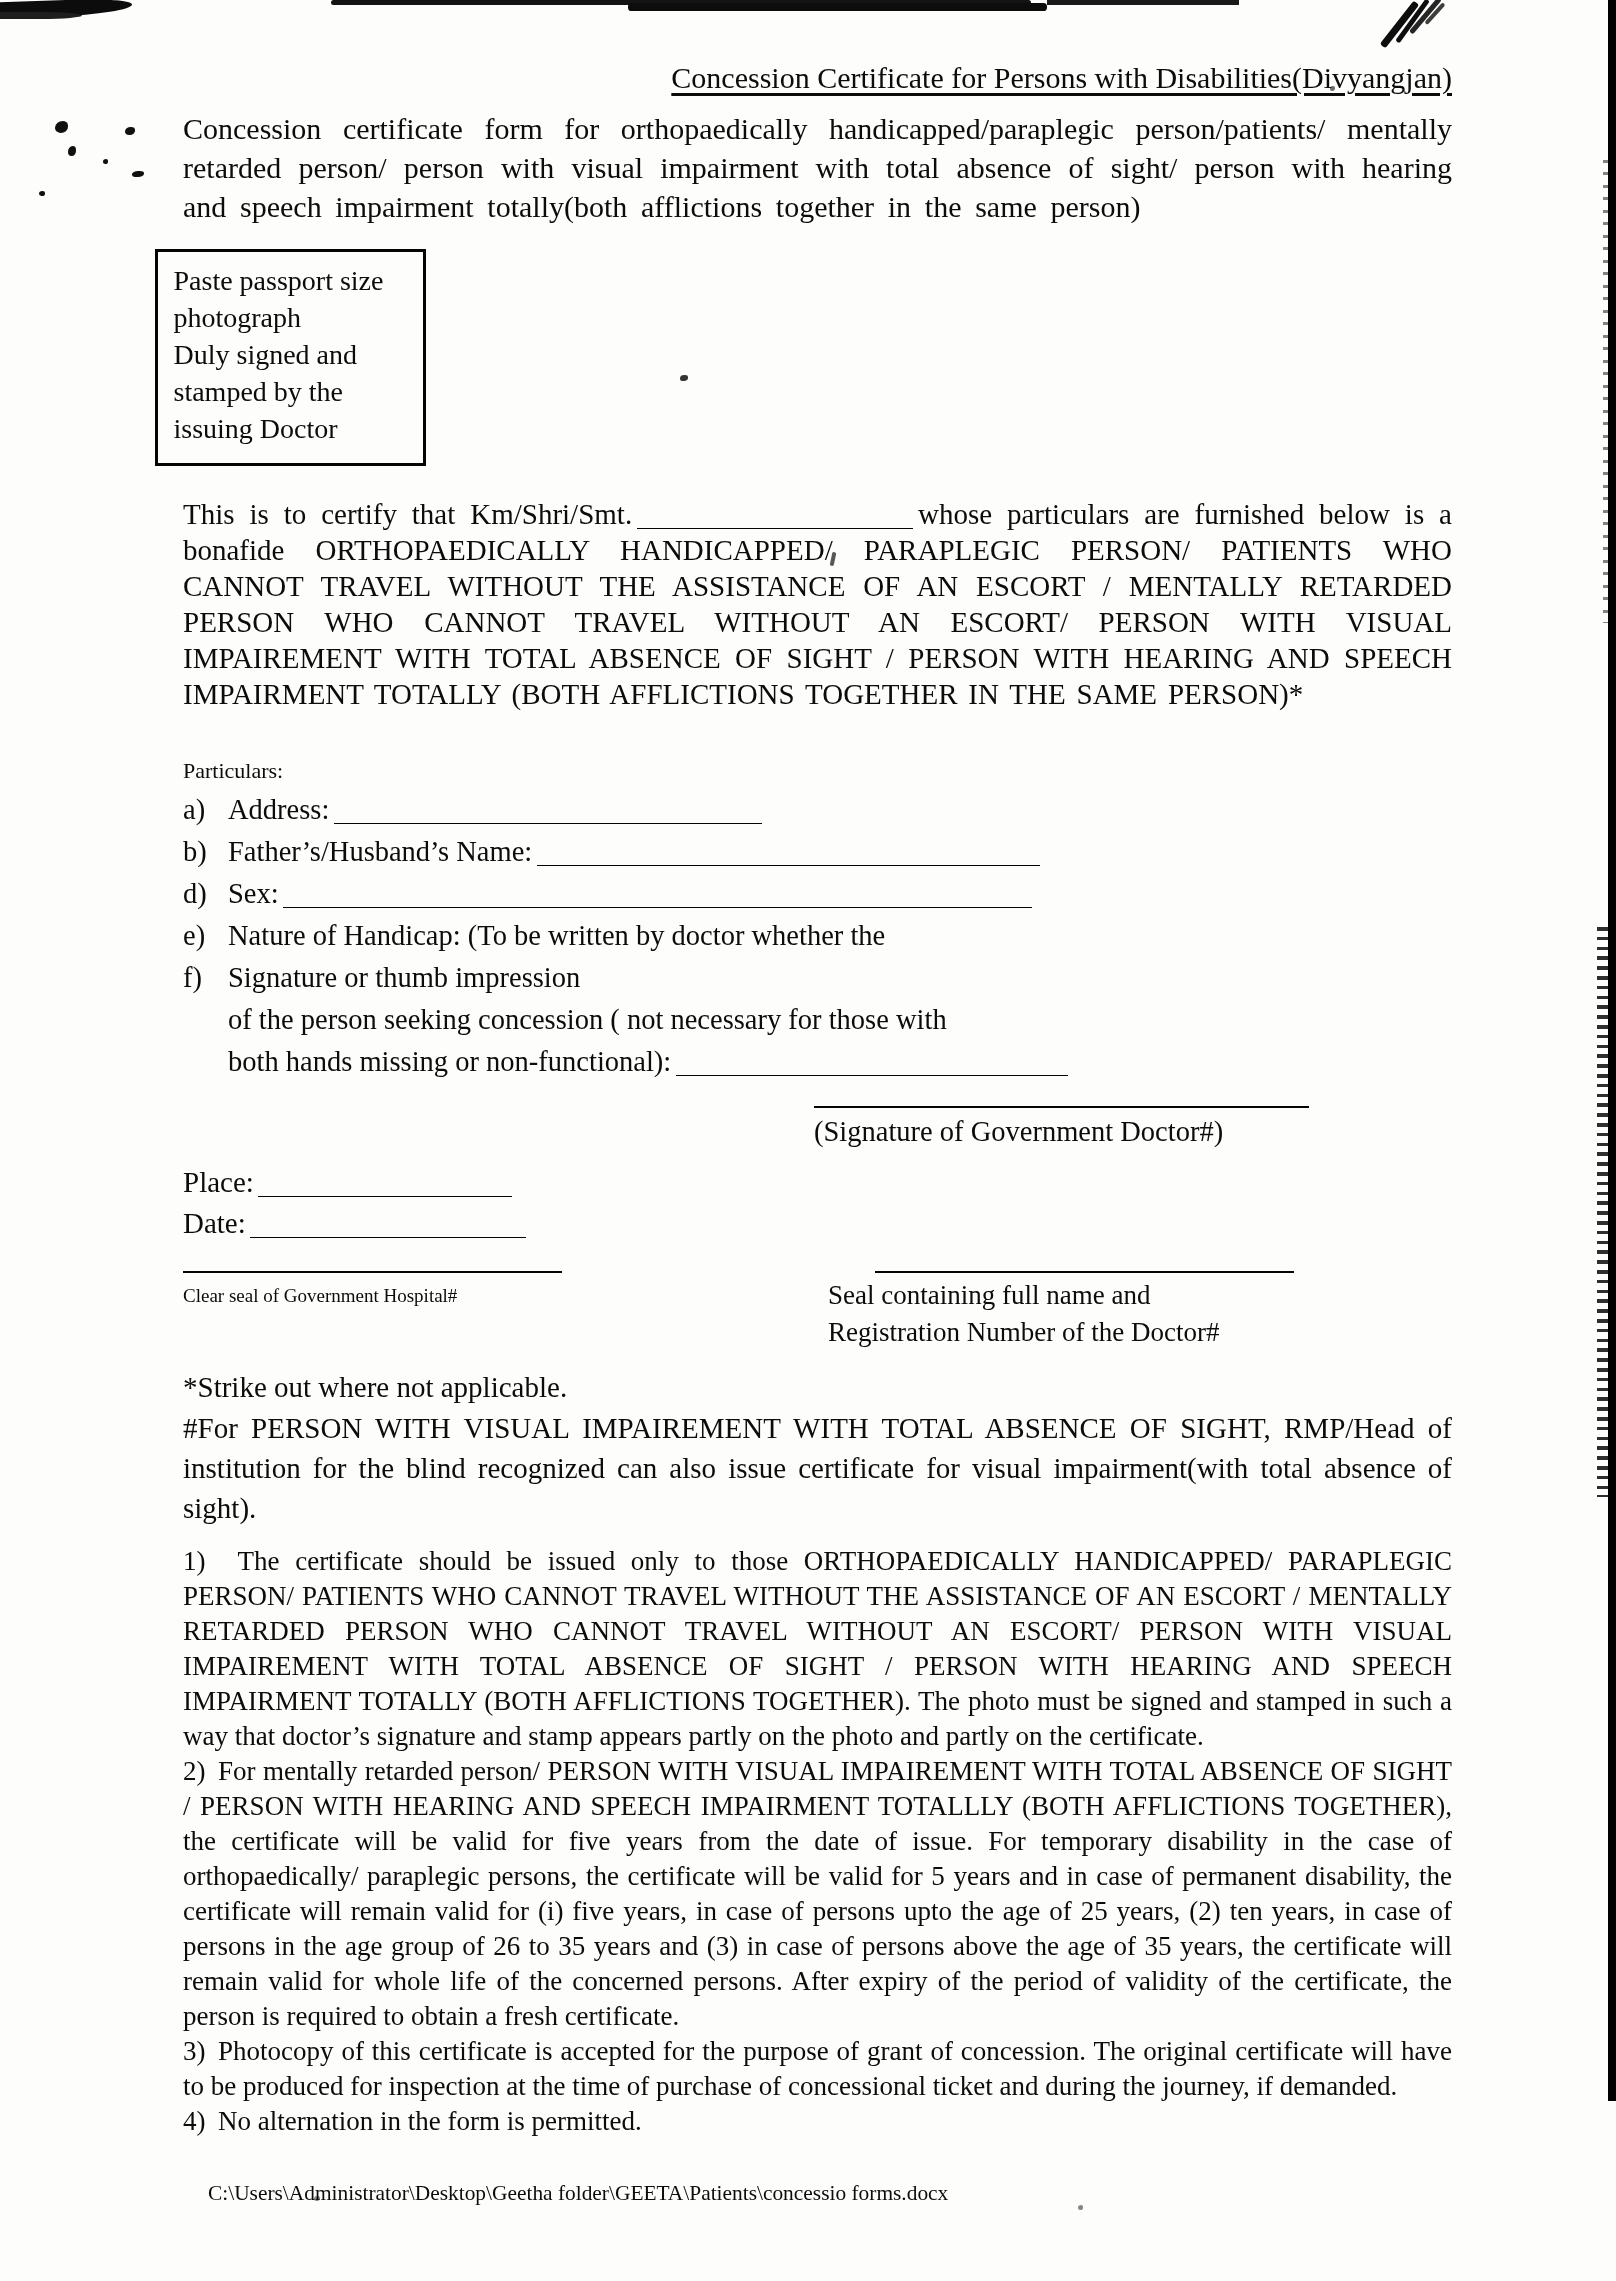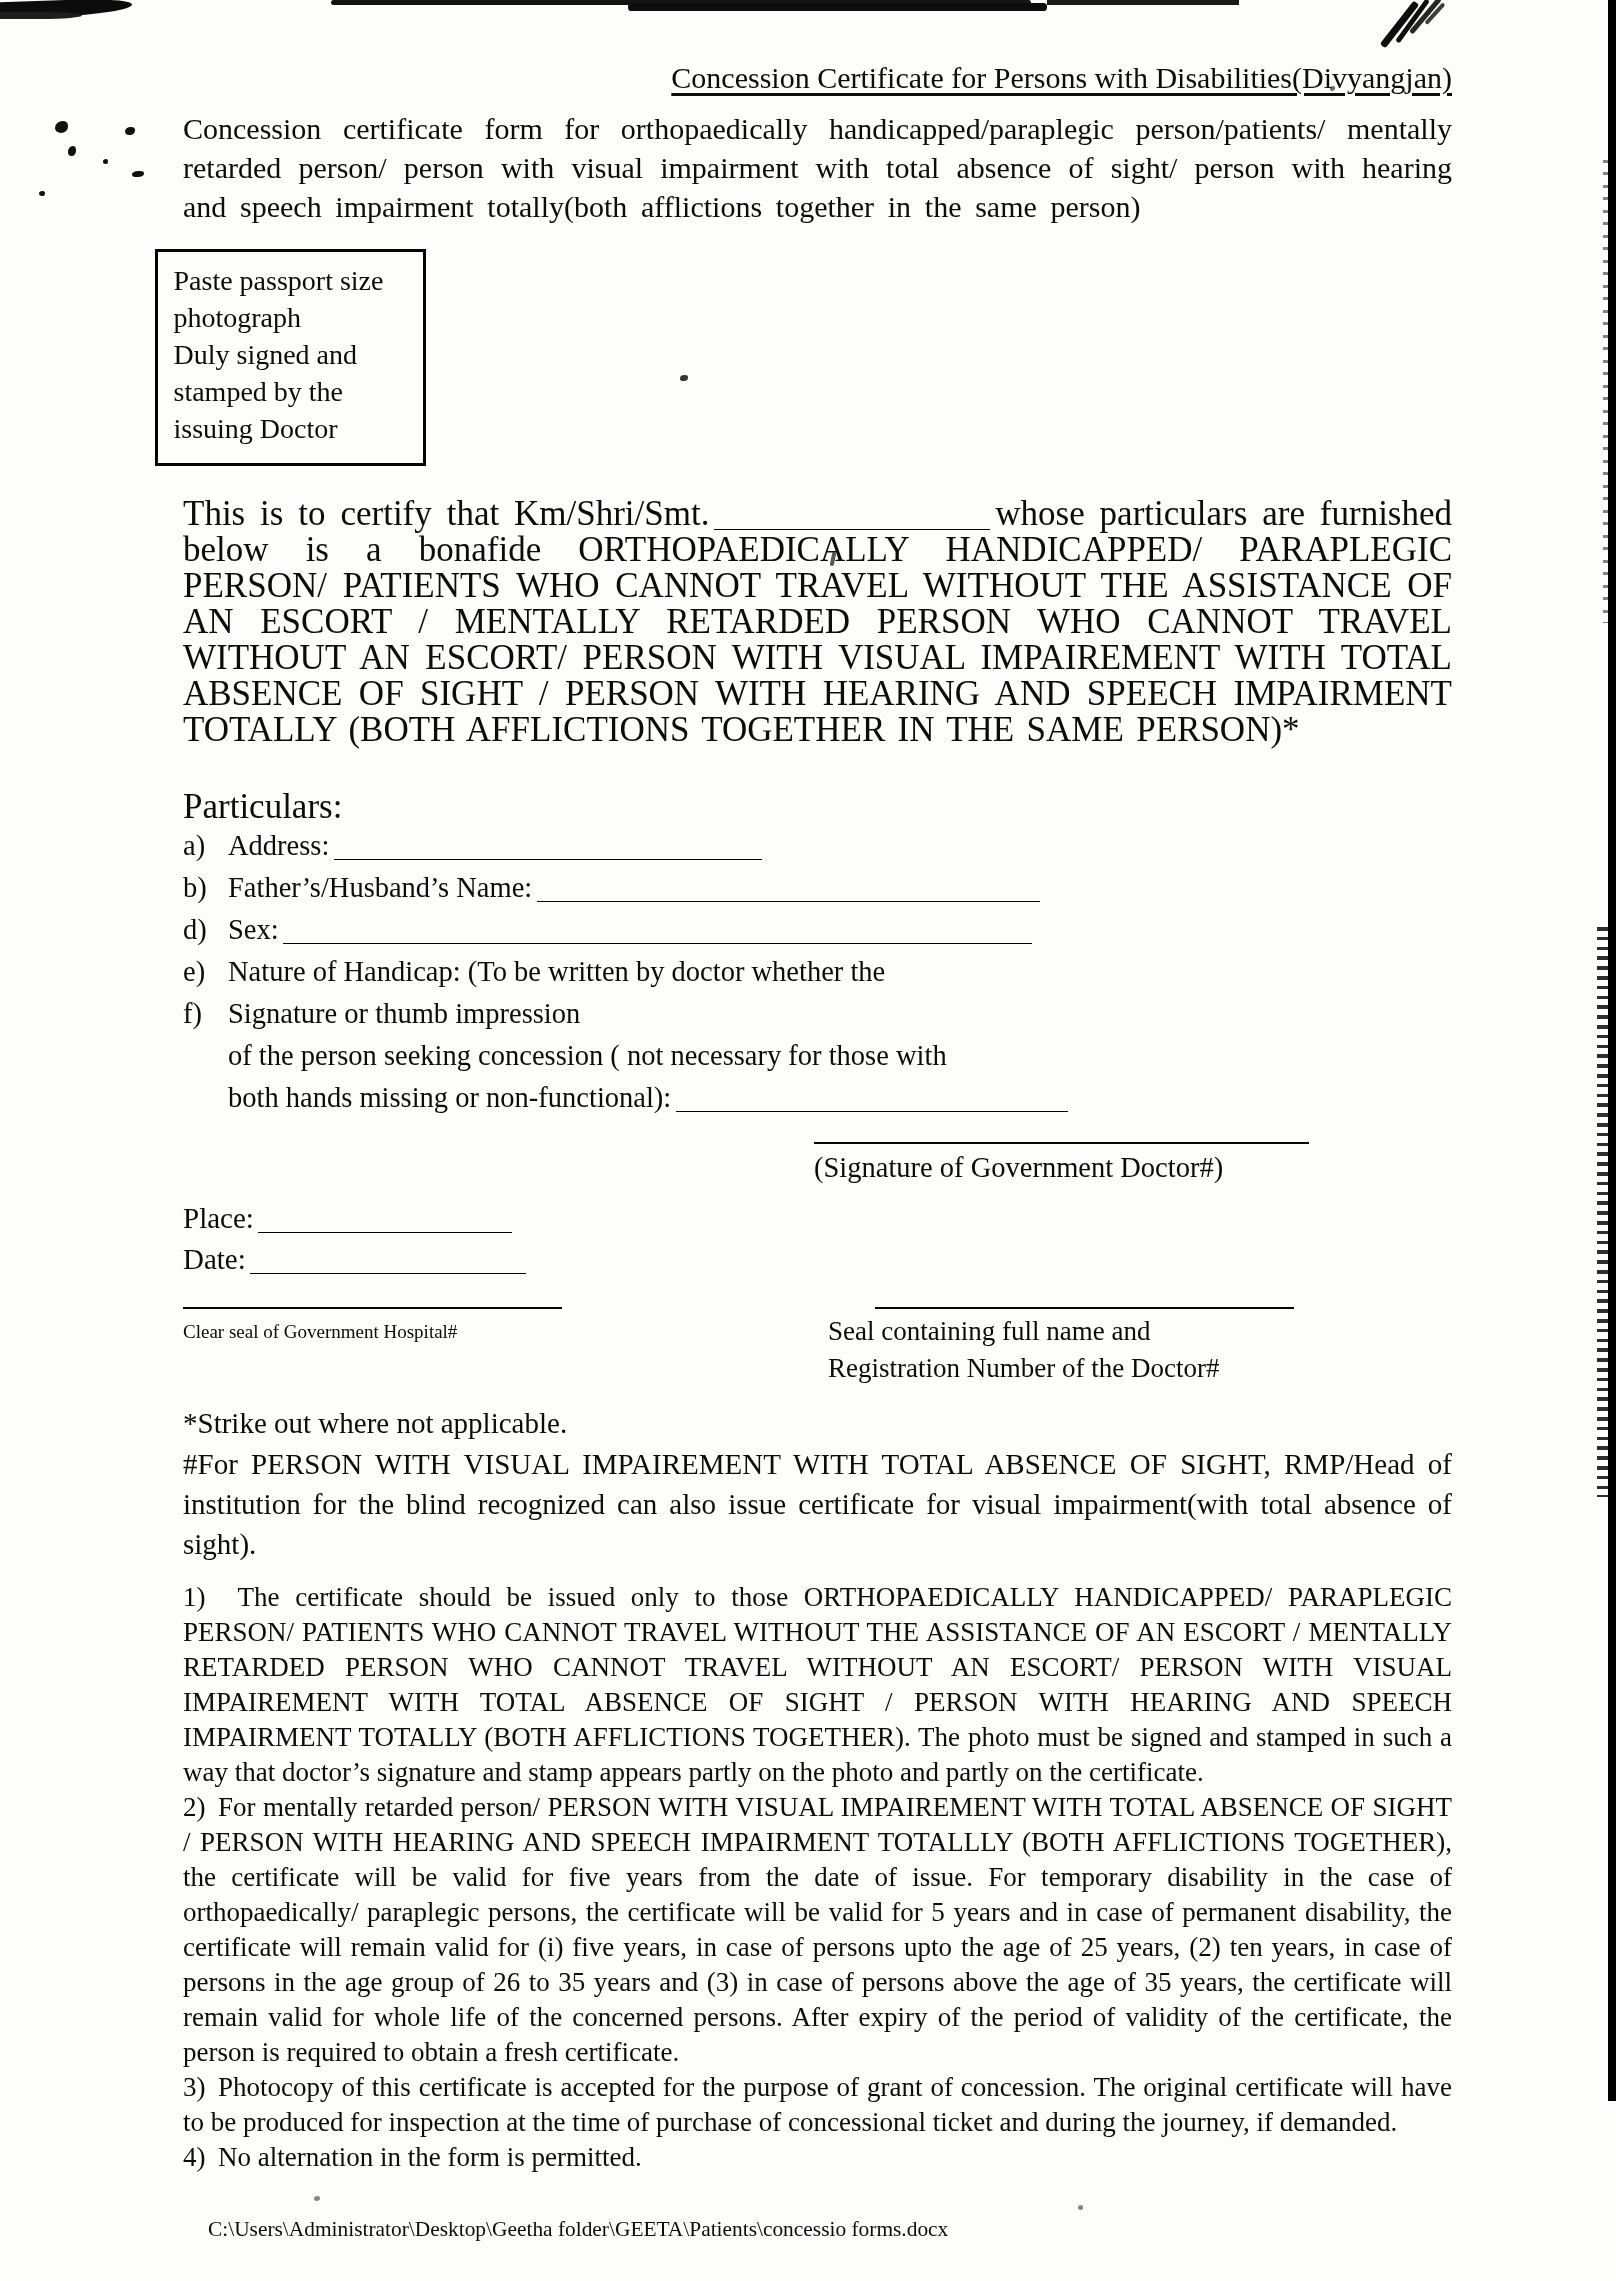--- a/index.html
+++ b/index.html
@@ -10,22 +10,22 @@
     -webkit-font-smoothing:antialiased;
   }
   .content{position:relative;padding:57px 164px 0 183px;}
   .title{text-align:right;font-size:30px;line-height:41px;font-weight:normal;margin:0;}
   .title .u{text-decoration:underline;text-decoration-thickness:2.7px;text-underline-offset:5.3px;}
   .intro{margin:10.7px 0 0;text-align:justify;font-size:30px;line-height:39px;word-spacing:6.2px;}
   .photo-box{
     margin:23px 0 0 -28.5px;width:237px;border:3.6px solid #050505;
     padding:10.7px 12.5px 16px 16px;font-size:28px;line-height:37px;
   }
-  .certify{margin:30px 0 0;text-align:justify;font-size:35px;line-height:36px;word-spacing:3.6px;}
-  .part-head{margin:41px 0 0;font-size:35px;line-height:36px;}
+  .certify{margin:30px 0 0;text-align:justify;font-size:29px;line-height:36px;word-spacing:3.6px;}
+  .part-head{margin:41px 0 0;font-size:22px;line-height:36px;}
   .pl{margin:0;font-size:28.5px;line-height:42px;white-space:nowrap;}
   .pnum{display:inline-block;width:45px;}
   .indent{padding-left:45px;}
   .blank{display:inline-block;border-bottom:1.8px solid #050505;height:27px;vertical-align:-4.5px;margin-left:4.5px;}
   .bl-certify{width:276px;margin-right:5.3px;}
   .bl-a{width:428px;}
   .bl-b{width:503px;}
   .bl-c{width:673px;}
   .bl-d{width:749px;}
   .bl-e{width:570px;}

